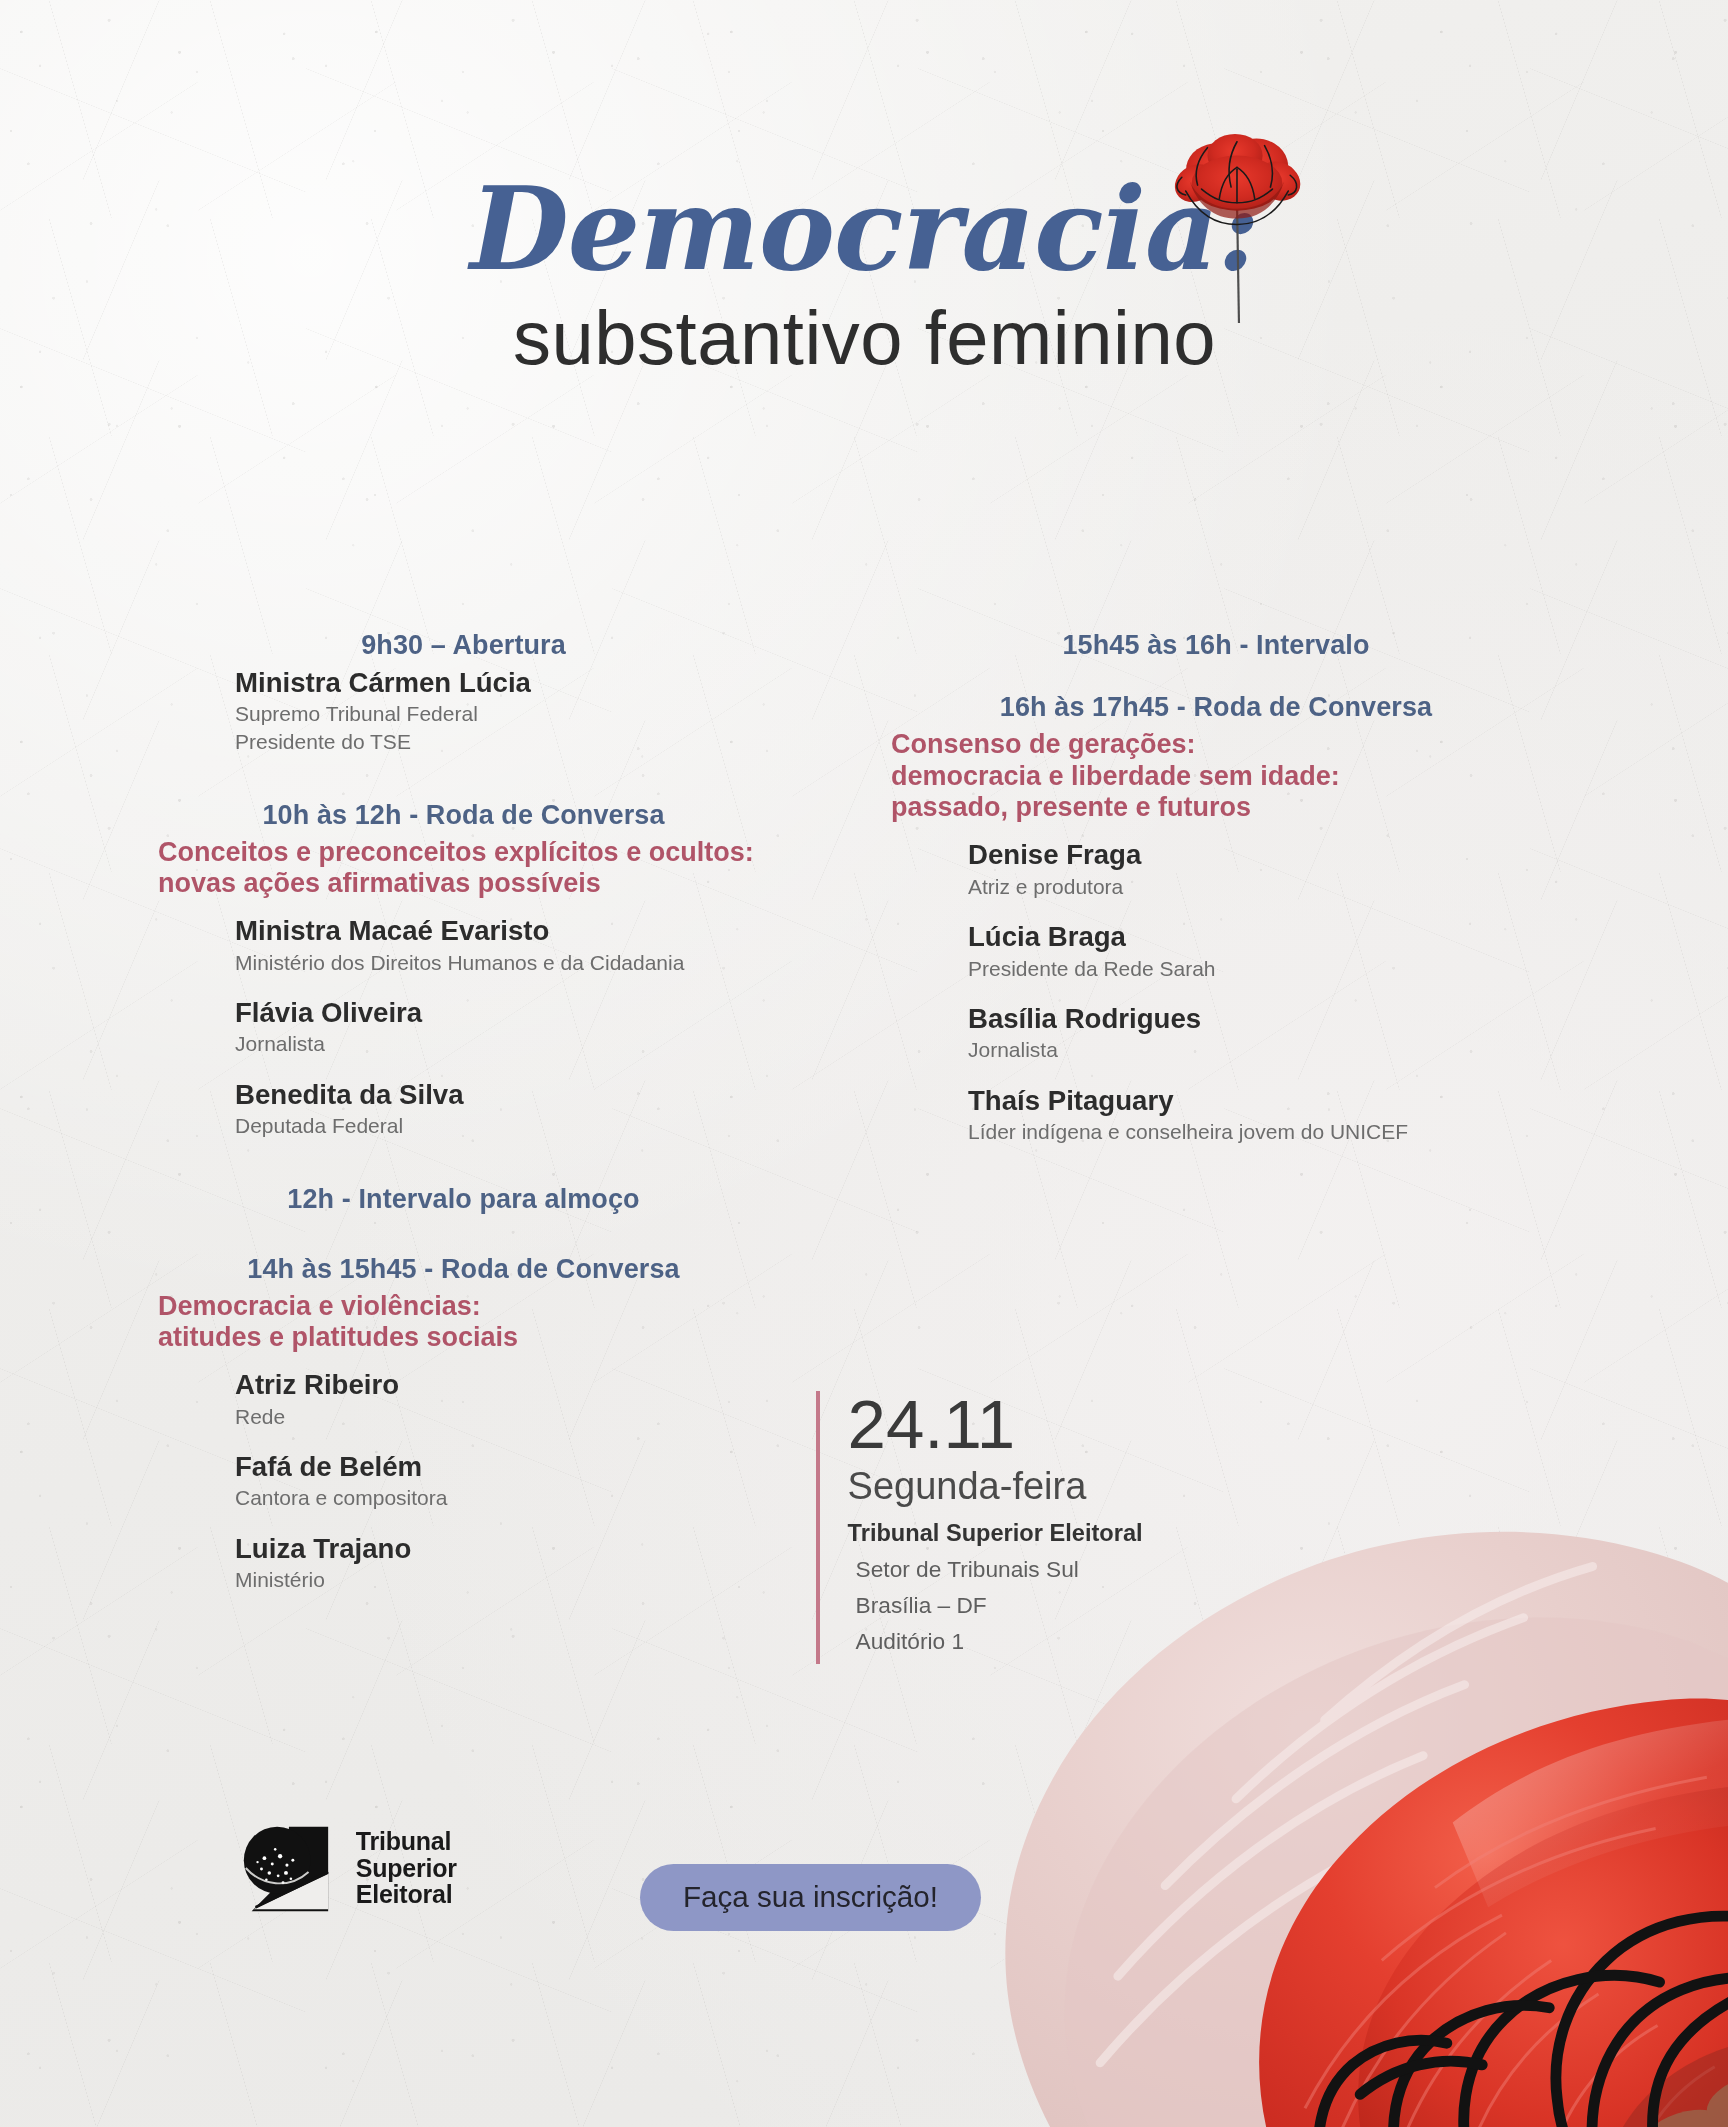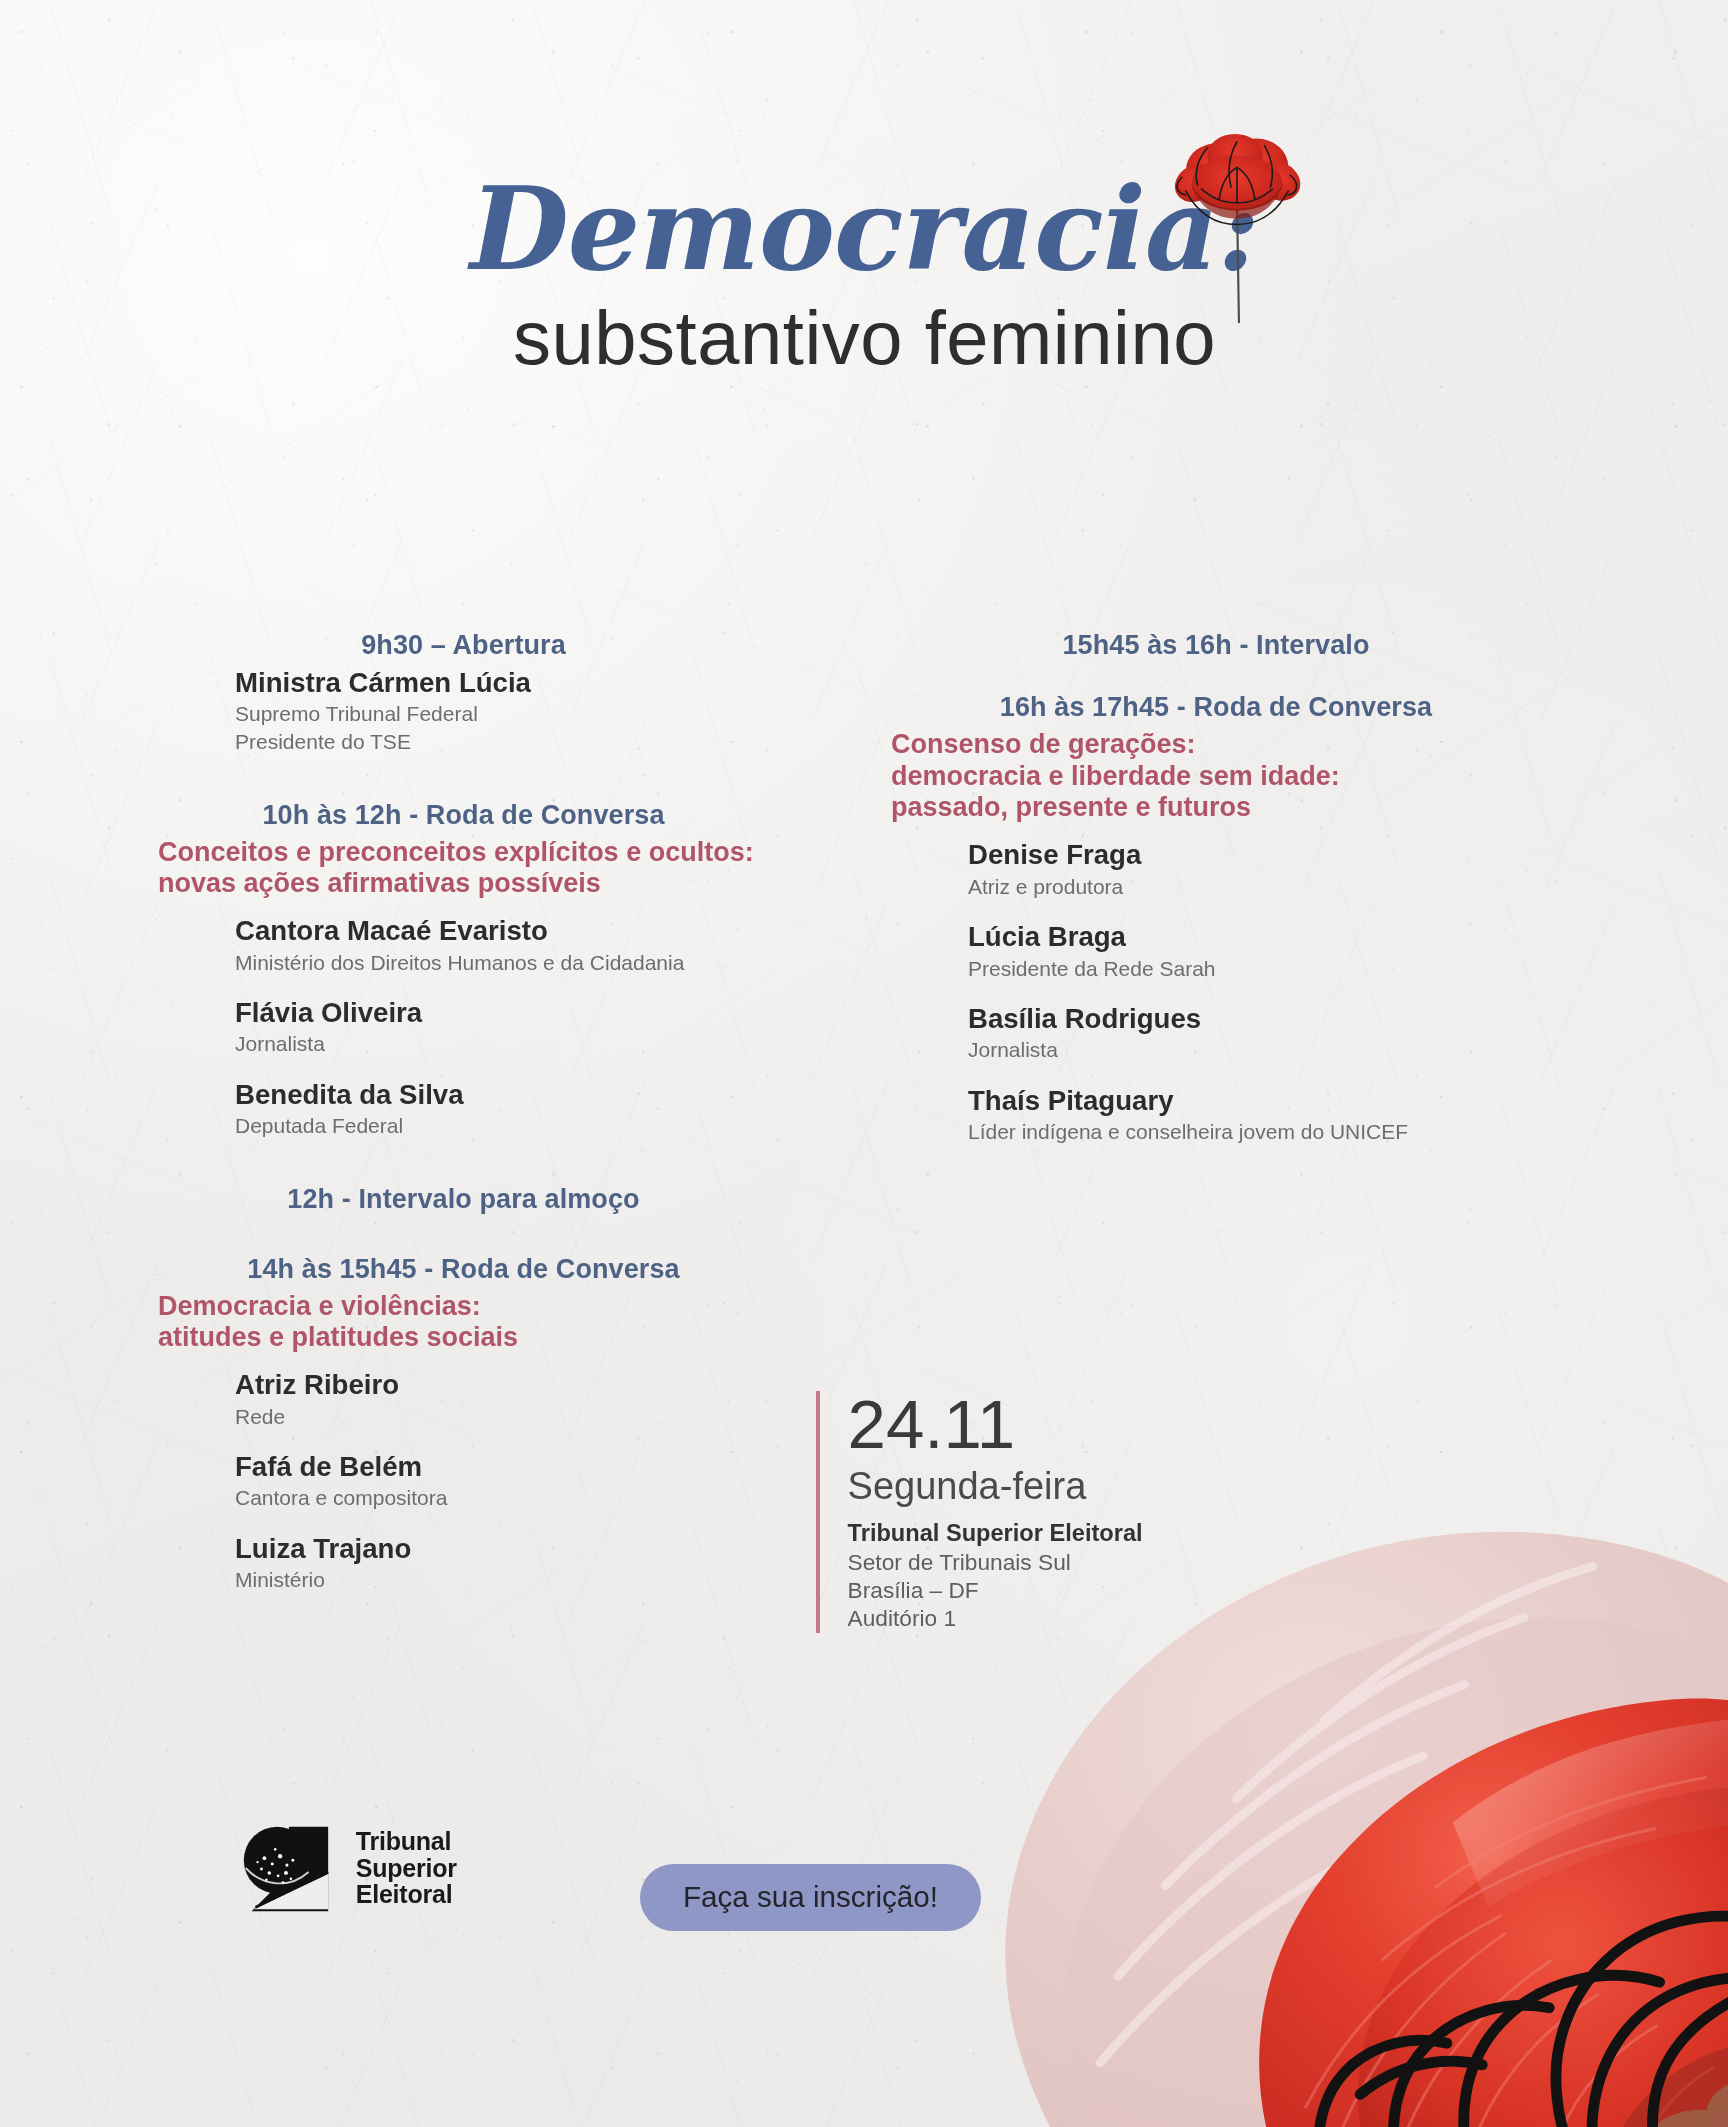--- a/index.html
+++ b/index.html
@@ -162,21 +162,21 @@
     font-size: 23.6px;
     font-weight: 700;
     color: #333333;
     margin: 0 0 1px 0;
     line-height: 1.2;
   }
   .venue-line {
     font-size: 22.7px;
     font-weight: 400;
     color: #5e5e5e;
-    margin: 0;
+    margin: 8px;
     line-height: 1.24;
   }
 
   
   .logo-wrap { left: 234px; top: 1817px; display: flex; align-items: center; gap: 19.7px; }
   .logo-mark { width: 102px; height: 102px; flex: 0 0 auto; }
   .logo-text {
     font-size: 25px;
     font-weight: 700;
     color: #1a1a1a;
@@ -346,21 +346,21 @@
     </div>
 
     <div class="gap-lg"></div>
 
     <div class="slot">
       <p class="time-head">10h às 12h - Roda de Conversa</p>
       <p class="theme" style="white-space: pre-line;">Conceitos e preconceitos explícitos e ocultos:
 novas ações afirmativas possíveis</p>
       <ul class="people">
         <li class="person">
-          <p class="p-name">Cantora Macaé Evaristo</p>
+          <p class="p-name">Ministra Macaé Evaristo</p>
           <p class="p-role">Ministério dos Direitos Humanos e da Cidadania</p>
         </li>
         <li class="person">
           <p class="p-name">Flávia Oliveira</p>
           <p class="p-role">Jornalista</p>
         </li>
         <li class="person">
           <p class="p-name">Benedita da Silva</p>
           <p class="p-role">Deputada Federal</p>
         </li>

